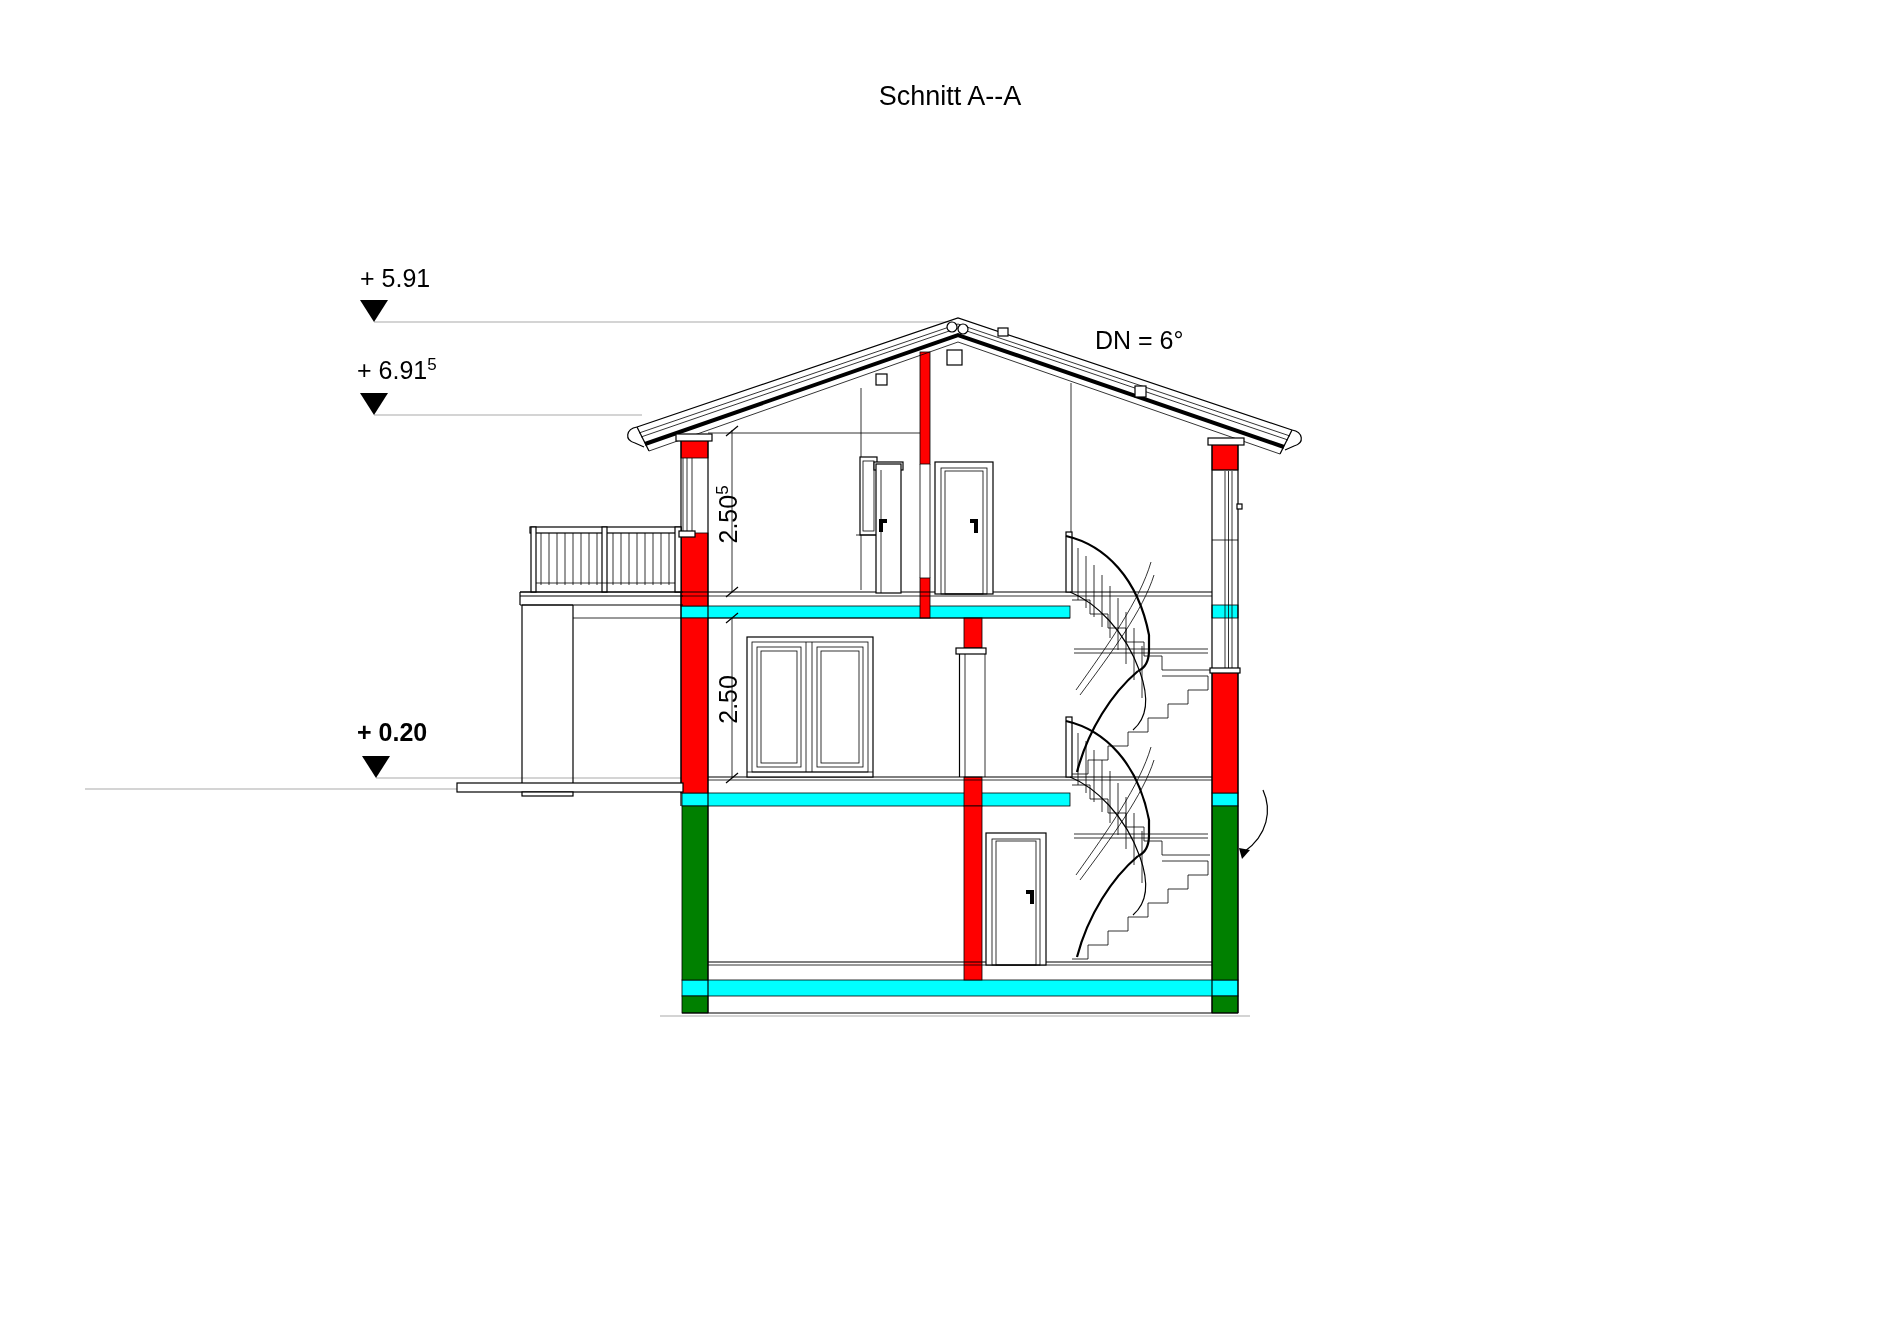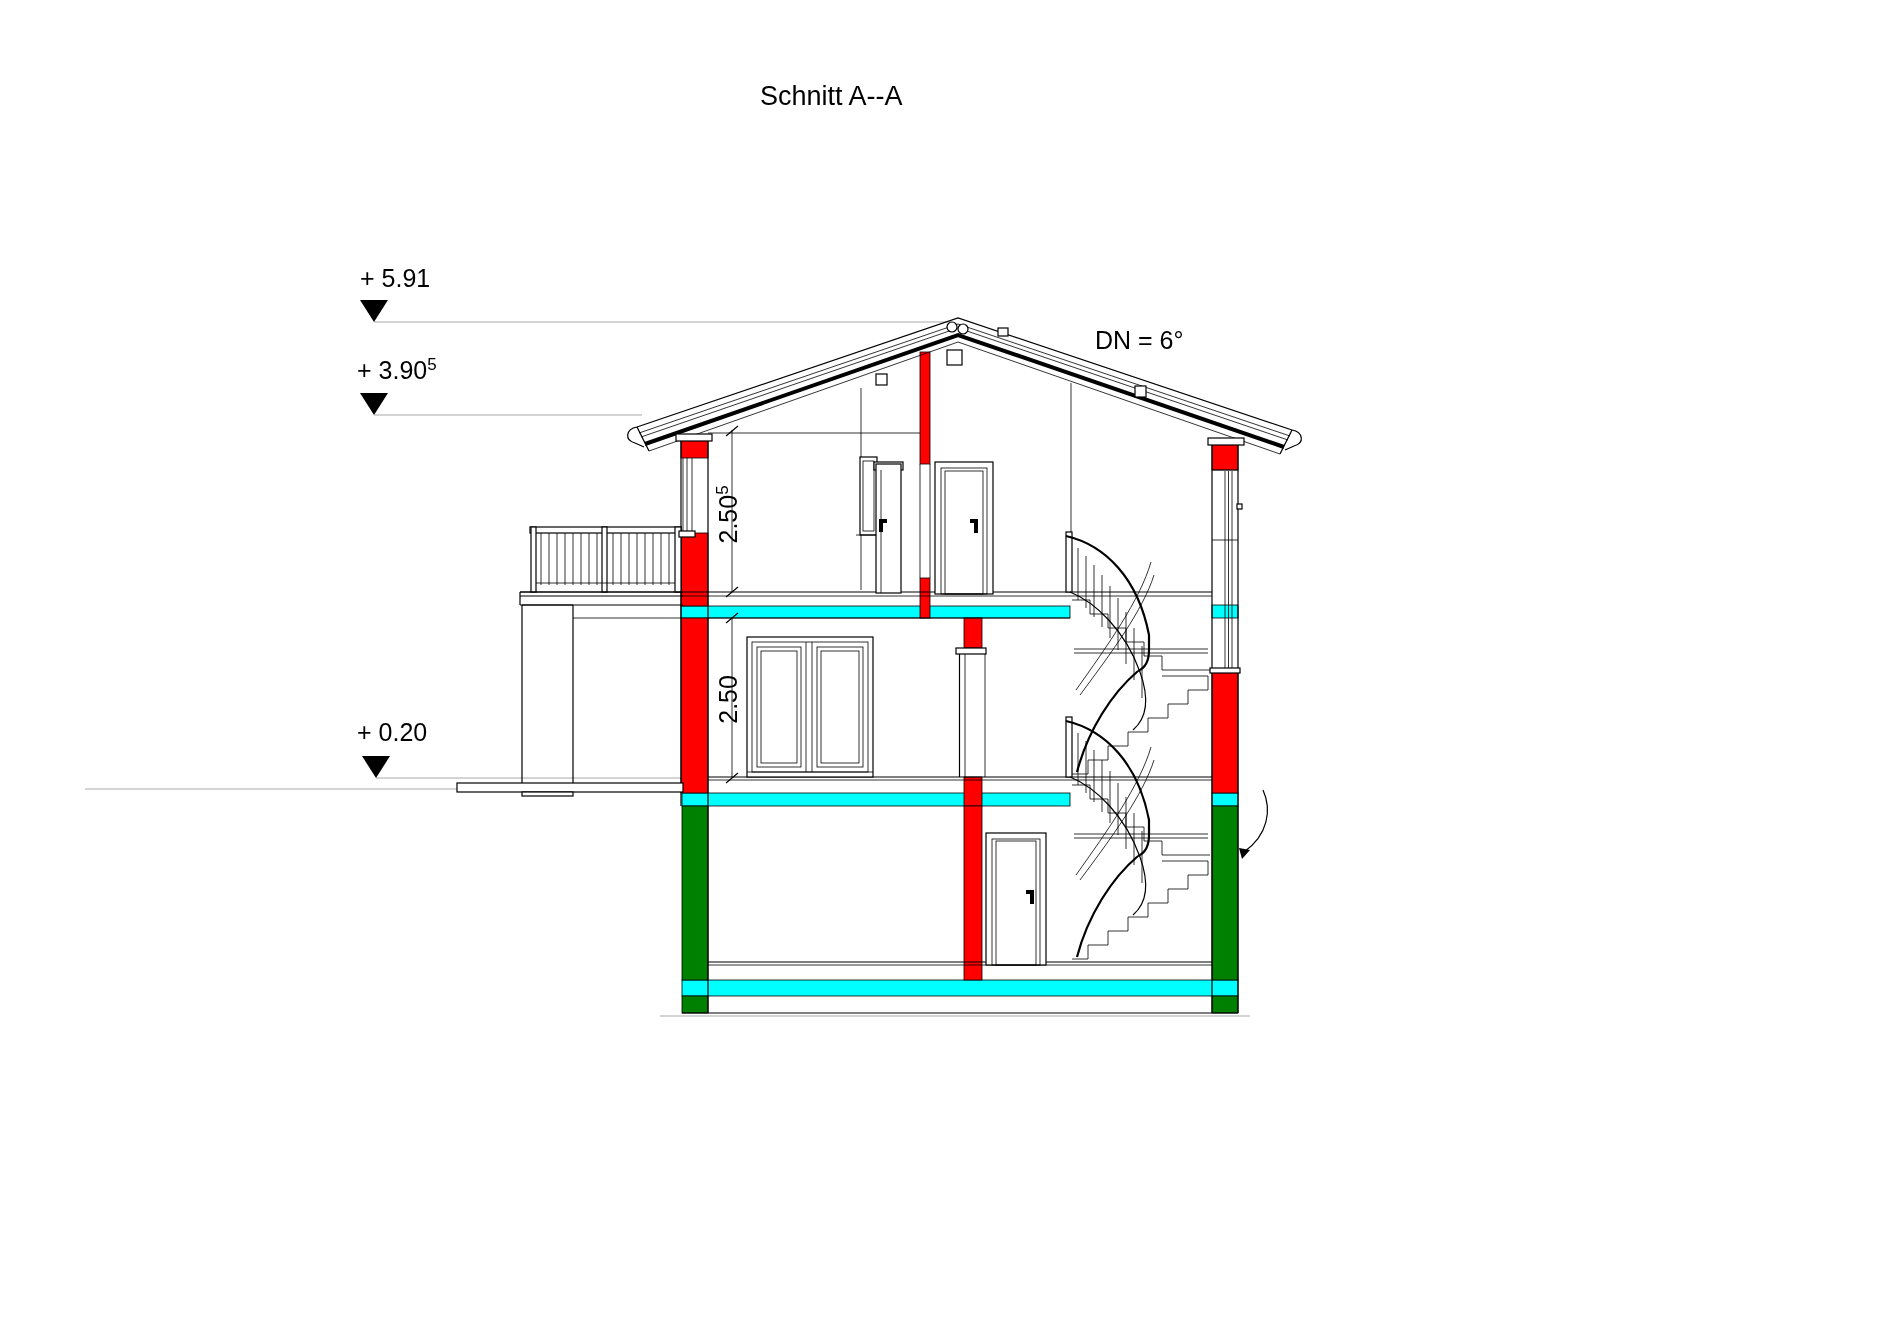--- a/index.html
+++ b/index.html
@@ -277,37 +277,37 @@
   <g>
     <line class="thin" x1="732" y1="430" x2="732" y2="592"></line>
     <line class="ln" x1="726" y1="436" x2="738" y2="426"></line>
     <line class="ln" x1="726" y1="597" x2="738" y2="587"></line>
     <line class="thin" x1="732" y1="618" x2="732" y2="778"></line>
     <line class="ln" x1="726" y1="623" x2="738" y2="613"></line>
     <line class="ln" x1="726" y1="783" x2="738" y2="773"></line>
   </g>
 </svg>
 
-<div class="lbl title" style="left:760px;top:82px;width:380px;text-align:left;">
+<div class="lbl title" style="left:760px;top:82px;width:380px;text-align:center;">
   <span>Schnitt A--A</span>
 </div>
 
 <div class="lbl" style="left:1095px;top:327px;">
   <span>DN = 6°</span>
 </div>
 
 <div class="lbl" style="left:360px;top:264px;">
   <span>+ 5.91</span><sup></sup>
 </div>
 
 <div class="lbl" style="left:357px;top:356px;">
-  <span>+ 3.90</span><sup>5</sup>
-</div>
-
-<div class="lbl" style="left:357px;top:718px;">
+  <span>+ 6.91</span><sup>5</sup>
+</div>
+
+<div class="lbl" style="left:357px;top:718px;font-weight:bold;">
   <span>+ 0.20</span><sup></sup>
 </div>
 
 <div class="lbl rot" style="left:668px;top:500px;">
   <span>2.50</span><sup>5</sup>
 </div>
 
 <div class="lbl rot" style="left:668px;top:685px;">
   <span>2.50</span><sup></sup>
 </div>

